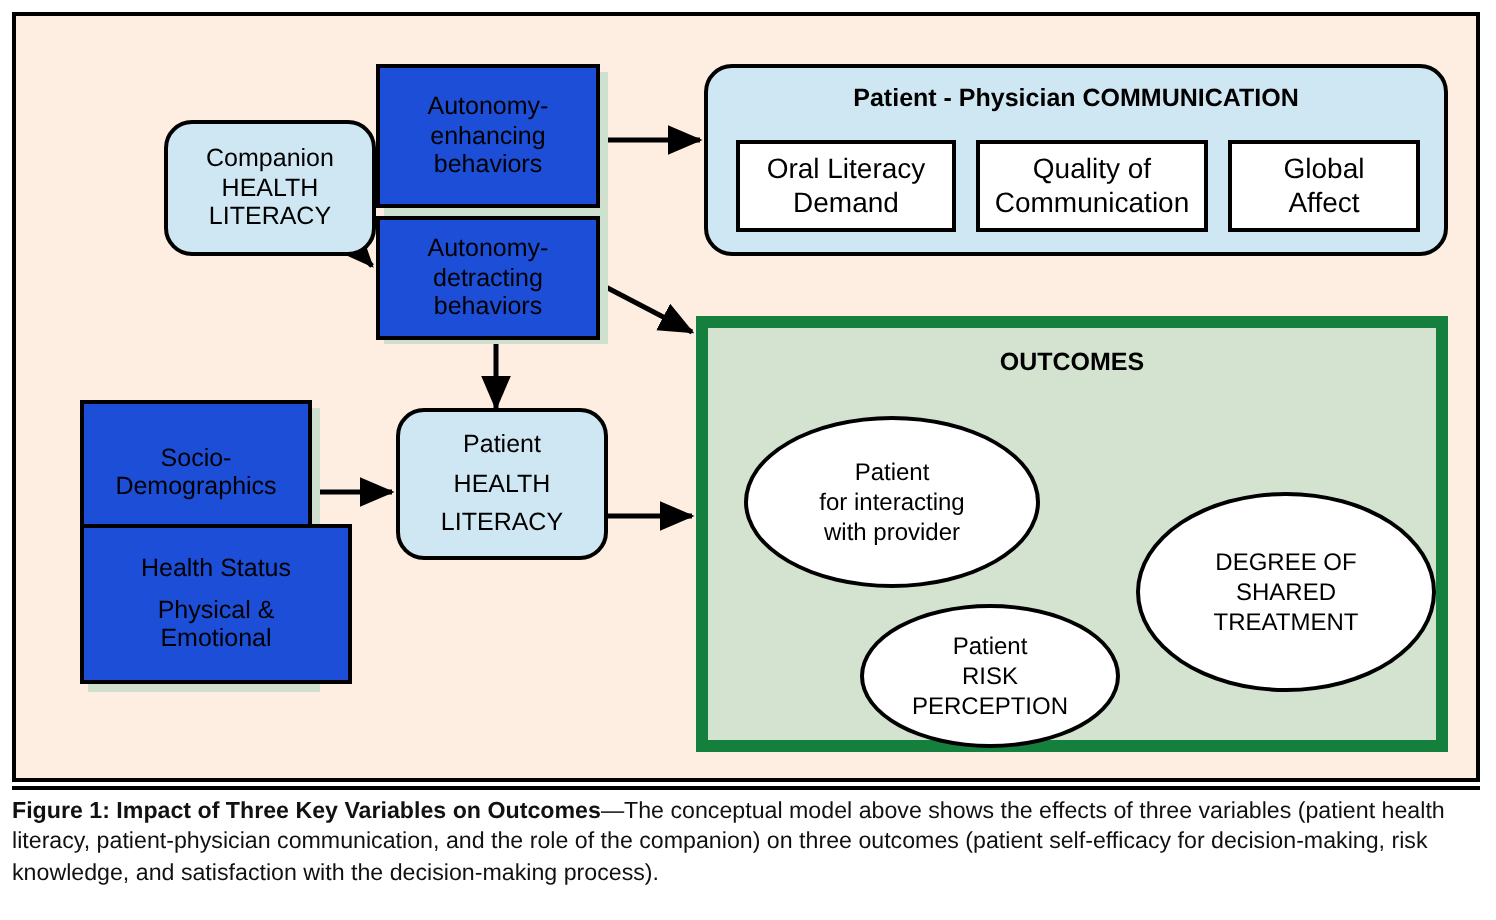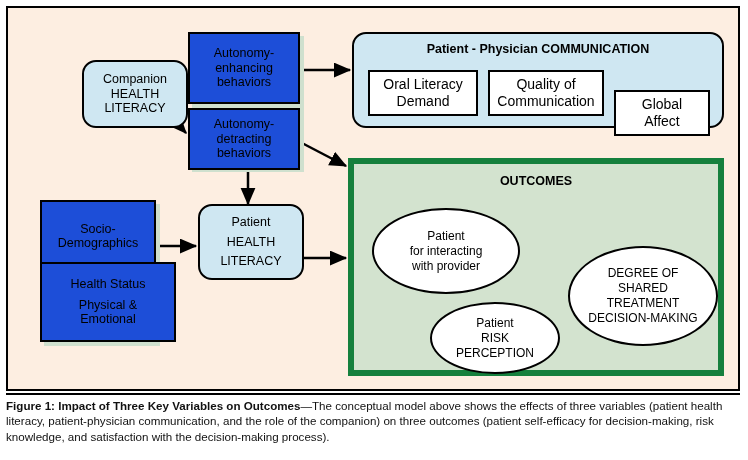--- a/index.html
+++ b/index.html
@@ -193,21 +193,21 @@
     <div class="node blue-box" style="left:344px; top:24px; width:372px; height:96px; justify-content:flex-start;">
       <div class="panel-title" style="top:8px;">Patient - Physician COMMUNICATION</div>
       <div class="white-inner" style="left:14px; top:36px; width:110px; height:46px;">
         <span class="lbl">Oral Literacy</span>
         <span class="lbl">Demand</span>
       </div>
       <div class="white-inner" style="left:134px; top:36px; width:116px; height:46px;">
         <span class="lbl">Quality of</span>
         <span class="lbl">Communication</span>
       </div>
-      <div class="white-inner" style="left:260px; top:36px; width:96px; height:46px;margin-top:20px;">
+      <div class="white-inner" style="left:260px; top:36px; width:96px; height:46px;">
         <span class="lbl">Global</span>
         <span class="lbl">Affect</span>
       </div>
     </div>
 
     <div class="green-frame" style="left:340px; top:150px; width:376px; height:218px;">
       <div class="panel-title" style="top:10px;">OUTCOMES</div>
 
       <div class="ellipse" style="left:18px; top:44px; width:148px; height:86px;">
         <span class="lbl bold">Patient</span>
@@ -218,21 +218,20 @@
       <div class="ellipse" style="left:76px; top:138px; width:130px; height:72px;">
         <span class="lbl bold">Patient</span>
         <span class="lbl bold">RISK</span>
         <span class="lbl bold">PERCEPTION</span>
       </div>
 
       <div class="ellipse" style="left:214px; top:82px; width:150px; height:100px;">
         <span class="lbl bold">DEGREE OF</span>
         <span class="lbl bold">SHARED</span>
         <span class="lbl bold">TREATMENT</span>
-        <span class="lbl bold">DECISION-MAKING</span>
       </div>
     </div>
 
   </div>
 
   <div id="rule"></div>
 
   <div id="caption">
     <span class="cap-bold">Figure 1: Impact of Three Key Variables on Outcomes</span><span>—The conceptual model above shows the effects of three variables (patient health literacy, patient-physician communication, and the role of the companion) on three outcomes (patient self-efficacy for decision-making, risk knowledge, and satisfaction with the decision-making process).</span>
   </div>

